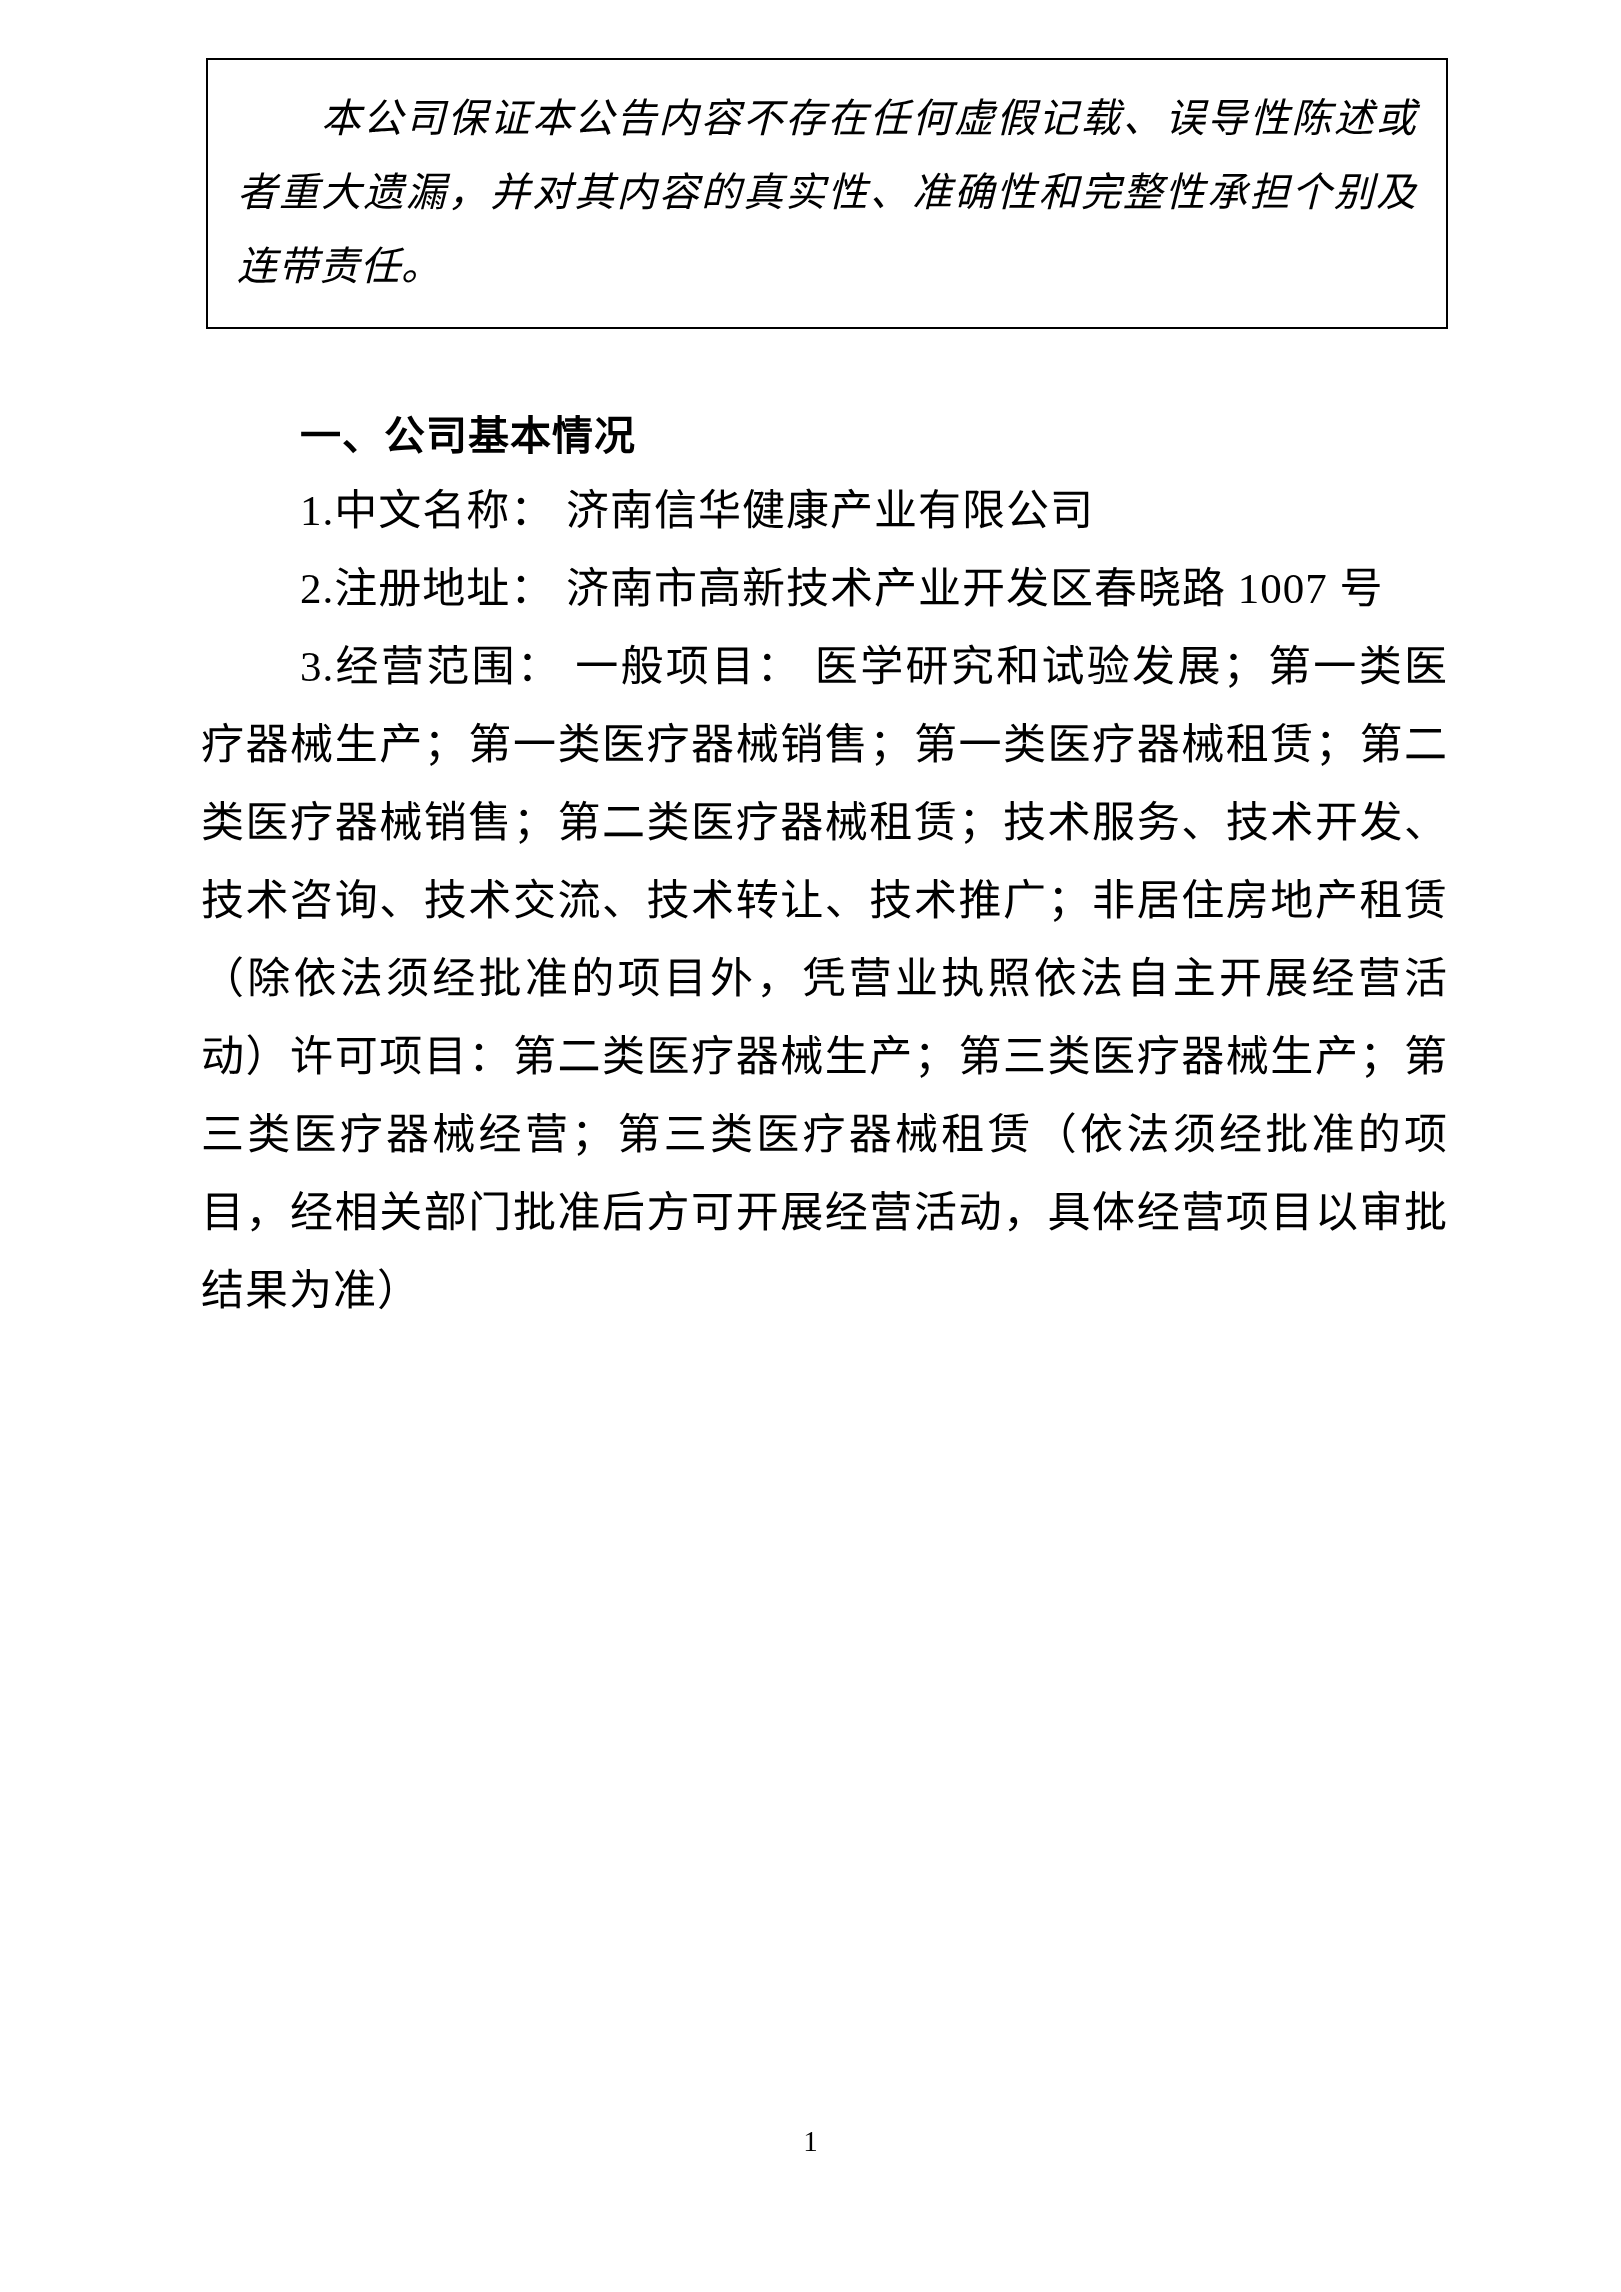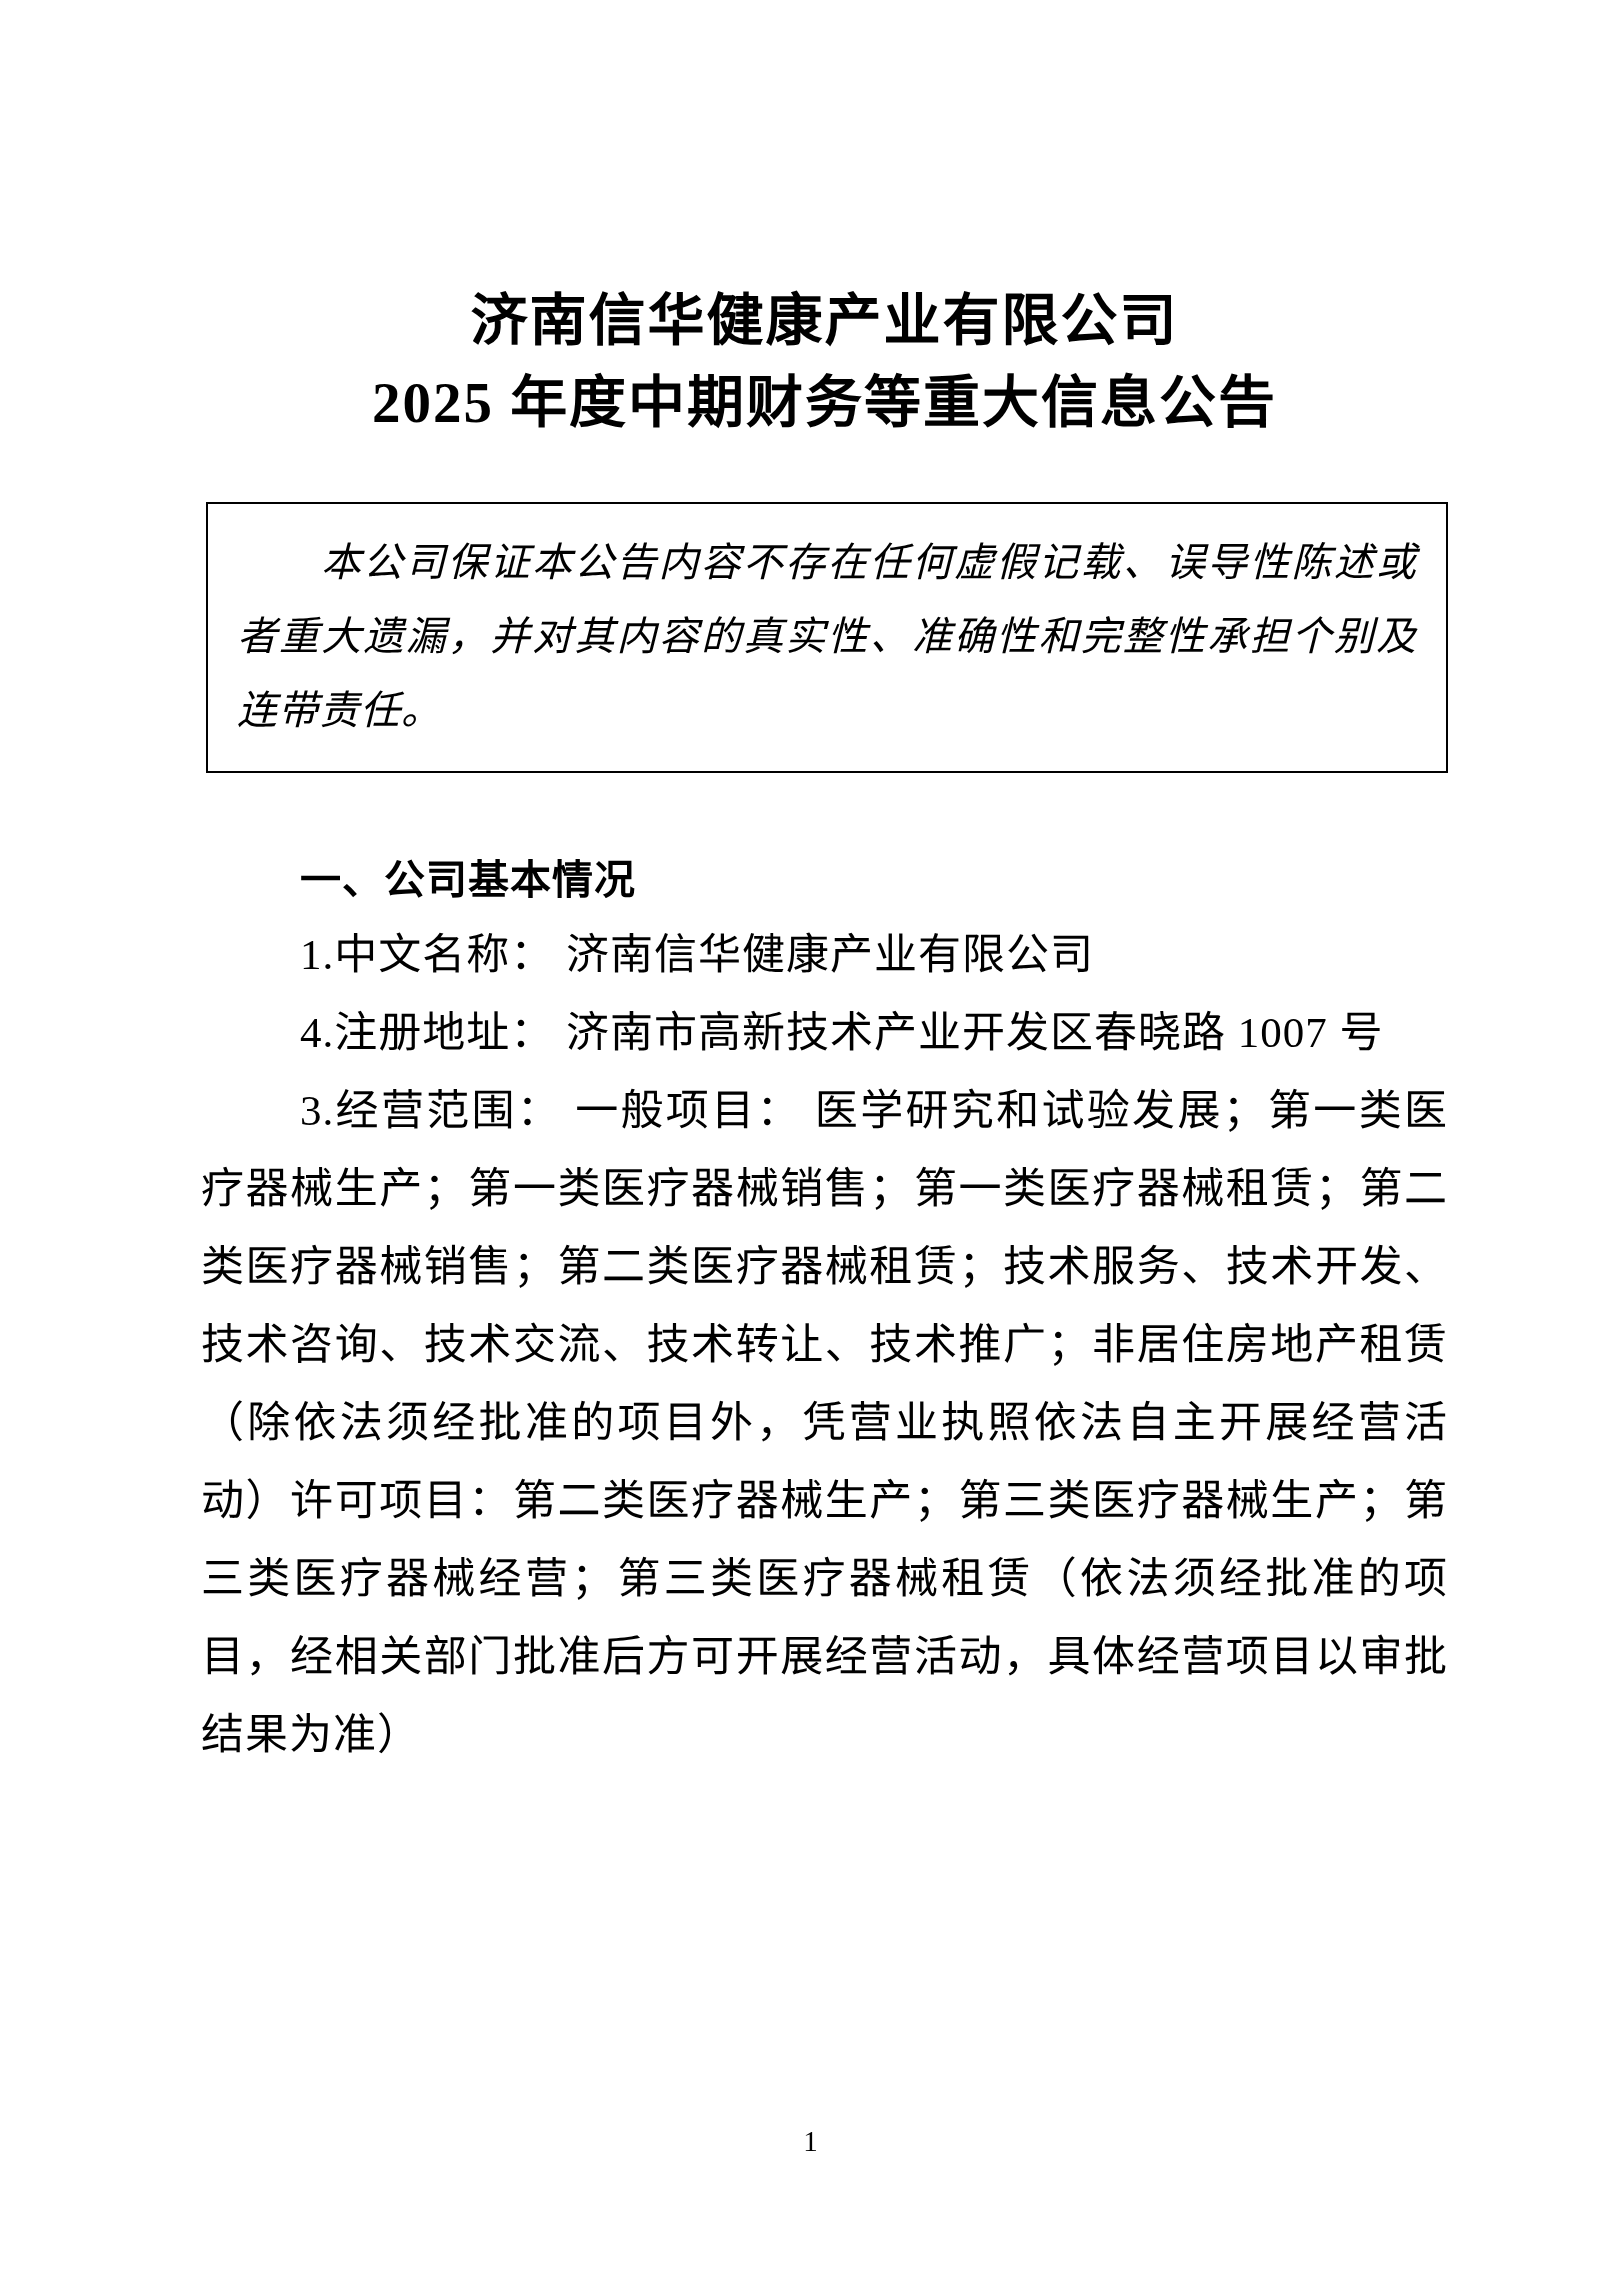--- a/index.html
+++ b/index.html
@@ -72,34 +72,30 @@
     font-family: "Liberation Serif", serif;
     color: #000000;
   }
 </style>
 </head>
 <body>
 
 <div class="page">
   <div class="content">
 
-    <h1 class="doc-title">
-      <span class="title-line">济南信华健康产业有限公司</span>
-      <span class="title-line">2025 年度中期财务等重大信息公告</span>
-    </h1>
 
     <div class="notice-box">
       <p class="notice-text">本公司保证本公告内容不存在任何虚假记载、误导性陈述或者重大遗漏，并对其内容的真实性、准确性和完整性承担个别及连带责任。</p>
     </div>
 
     <h2 class="section-heading">一、公司基本情况</h2>
 
     <div class="items">
       <p class="item">1.中文名称： 济南信华健康产业有限公司</p>
-      <p class="item">4.注册地址：  济南市高新技术产业开发区春晓路 1007 号</p>
+      <p class="item">2.注册地址：  济南市高新技术产业开发区春晓路 1007 号</p>
       <p class="item">3.经营范围： 一般项目： 医学研究和试验发展；第一类医疗器械生产；第一类医疗器械销售；第一类医疗器械租赁；第二类医疗器械销售；第二类医疗器械租赁；技术服务、技术开发、技术咨询、技术交流、技术转让、技术推广；非居住房地产租赁（除依法须经批准的项目外，凭营业执照依法自主开展经营活动）许可项目：第二类医疗器械生产；第三类医疗器械生产；第三类医疗器械经营；第三类医疗器械租赁（依法须经批准的项目，经相关部门批准后方可开展经营活动，具体经营项目以审批结果为准）</p>
     </div>
 
   </div>
 
   <div class="page-number">1</div>
 </div>
 
 
 </body></html>

